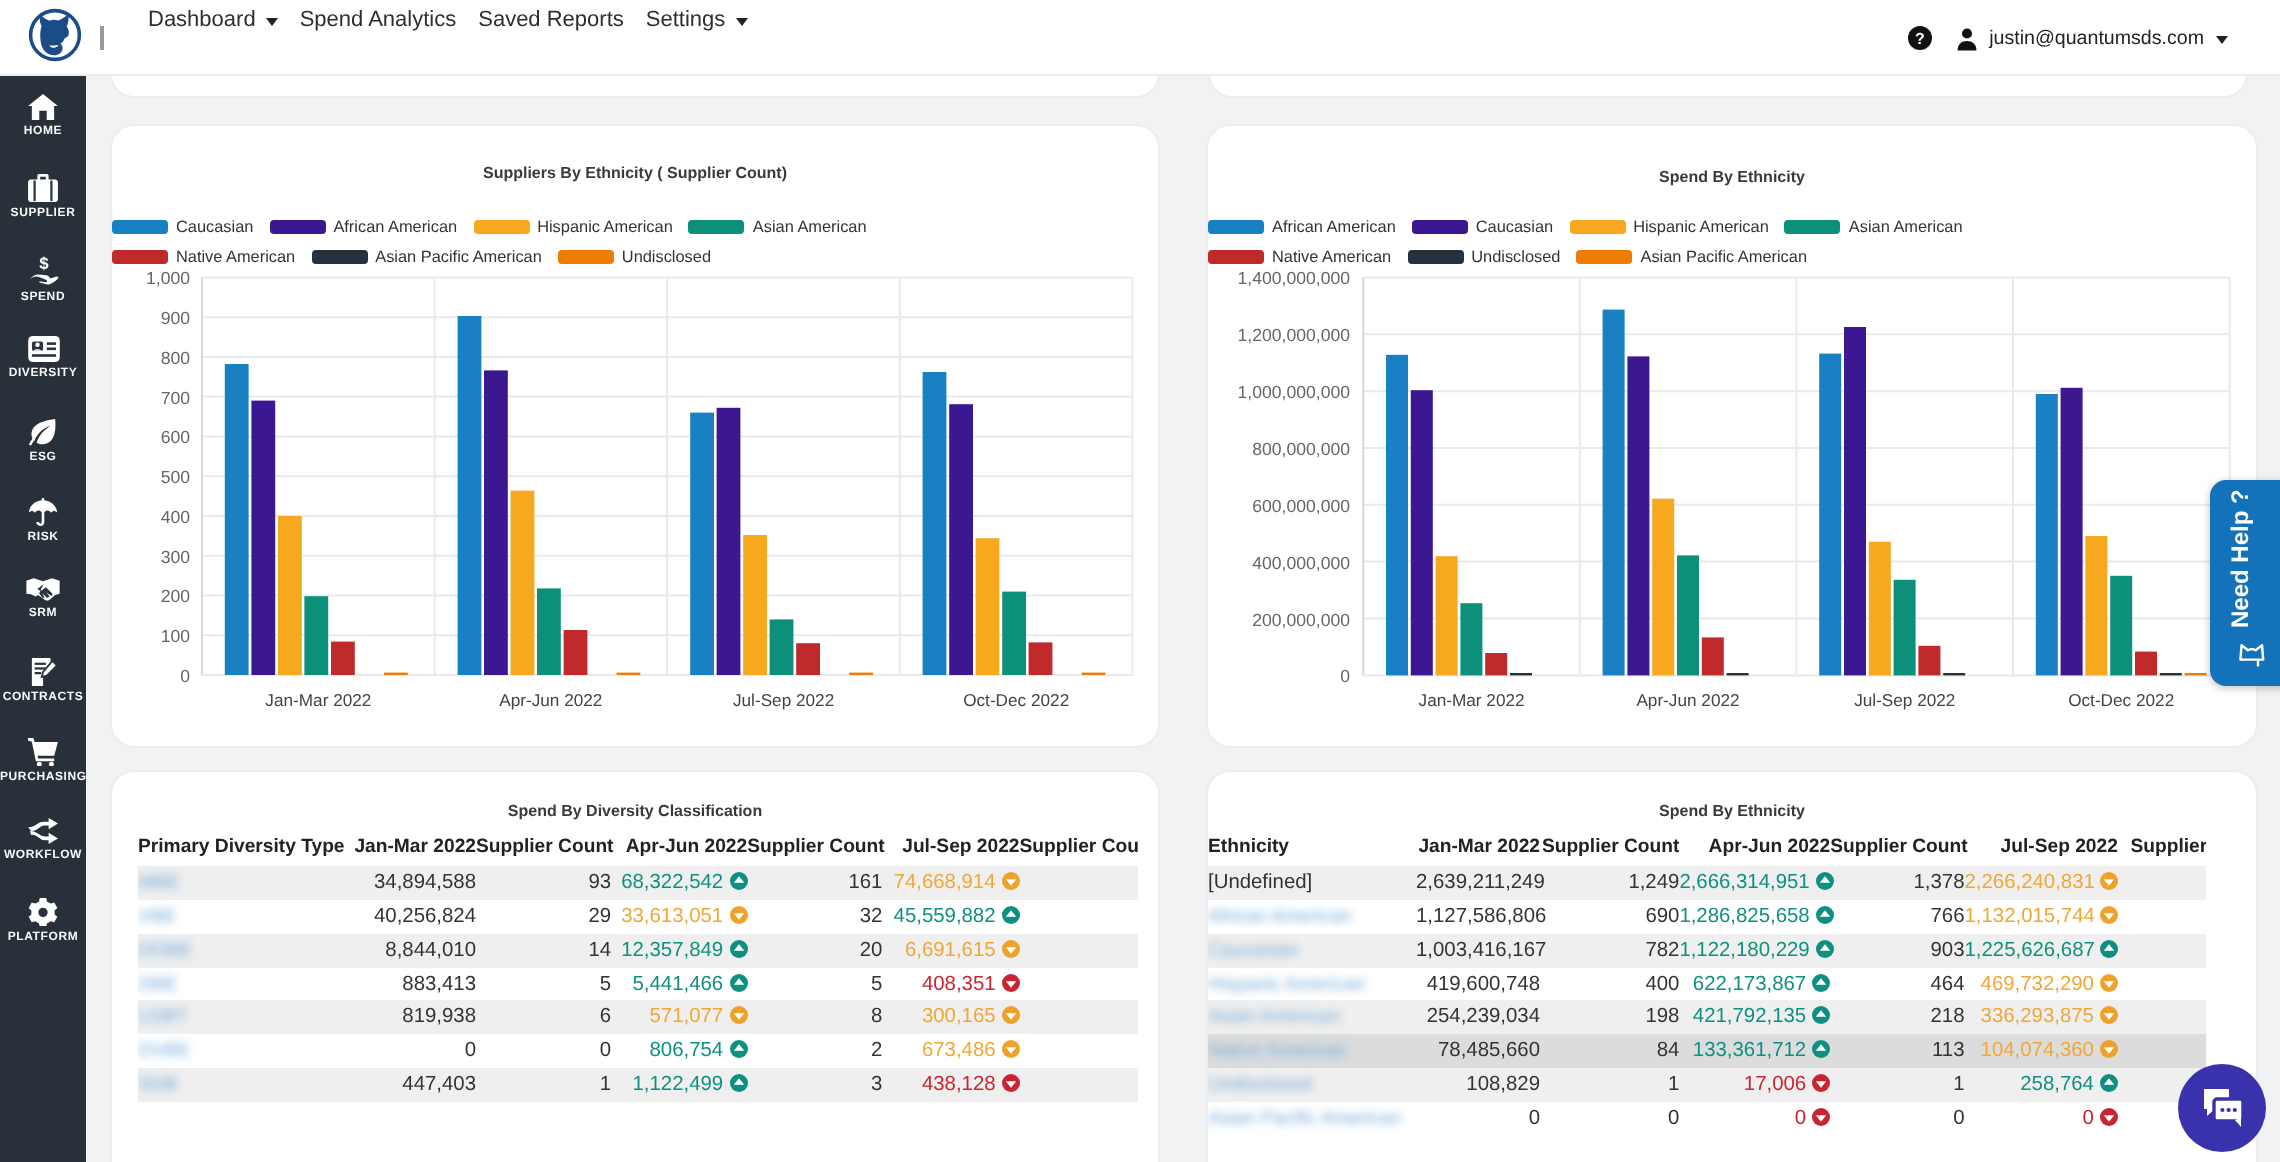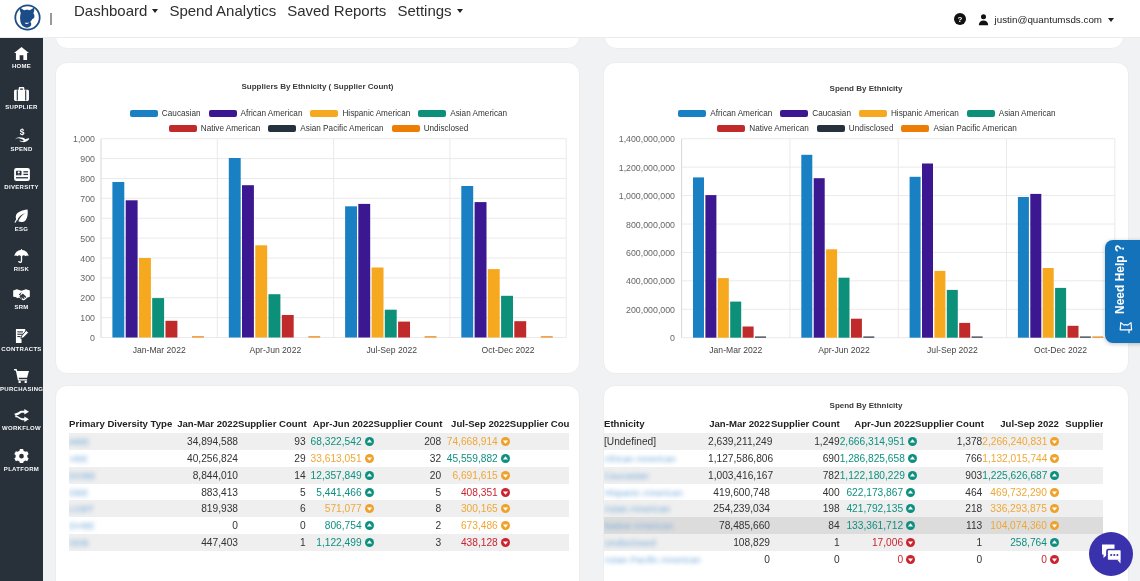--- a/index.html
+++ b/index.html
@@ -1,31 +1,31 @@
 <!DOCTYPE html>
 <html><head>
 <meta charset="utf-8">
 <style>
 *{margin:0;padding:0;box-sizing:border-box}
 html,body{width:1140px;height:581px;overflow:hidden}
 body{position:relative;font-family:"Liberation Sans",sans-serif;background:#f1f2f3}
 .header{position:absolute;left:0;top:0;width:1140px;height:38px;background:#fff;z-index:20;border-bottom:1px solid #ececec}
 .logo{position:absolute;left:14px;top:4px}
 .hsep{position:absolute;left:50px;top:13px;width:1.5px;height:12px;background:#999}
-.nav{position:absolute;left:74px;top:0;height:20px;display:flex;align-items:center;gap:11px;font-size:15px;color:#2e2e2e}
+.nav{position:absolute;left:74px;top:0;height:20px;display:flex;align-items:center;gap:11px;font-size:11px;color:#2e2e2e}
 .nav .item{display:flex;align-items:center;gap:5px;white-space:nowrap}
 .caret{width:0;height:0;border-left:3.5px solid transparent;border-right:3.5px solid transparent;border-top:4px solid #222;margin-top:1px}
 .hright{position:absolute;right:26px;top:0;height:38px;display:flex;align-items:center;font-size:9.8px;color:#222}
 .sidebar{position:absolute;left:0;top:38px;width:43px;height:543px;background:#283139;z-index:15}
 .sitem{position:absolute;left:0;width:43px;text-align:center;color:#fff}
 .sitem svg{display:block;margin:0 auto}
 .slabel{font-size:6px;font-weight:bold;letter-spacing:.3px;margin-top:2.5px;color:#fafafa}
 .card{position:absolute;background:#fff;border-radius:12px;border:1px solid #ededee;overflow:hidden}
 .ctitle{text-align:center;font-size:8px;font-weight:bold;color:#3a3a3a}
-.legend{display:flex;justify-content:center;align-items:center;gap:8px;margin-top:4.5px}
+.legend{display:flex;align-items:center;gap:8px;margin-top:4.5px}
 .legend + .legend{margin-top:6px}
 .litem{display:flex;align-items:center;gap:4px;font-size:8.2px;color:#333}
 .sw{width:28px;height:7px;border-radius:2px}
 .tbl{border-collapse:collapse;table-layout:fixed;font-size:10.2px;color:#333;white-space:nowrap}
 .tbl th{font-weight:bold;color:#222;text-align:right;font-size:9.6px;padding:0 0 2px 0}
 .tbl th:first-child{text-align:left}
 .tbl td{text-align:right;padding:0}
 .tbl td:first-child{text-align:left}
 .tbl tr{height:16.9px}
 .tbl tr.hdr{height:15.9px}
@@ -336,20 +336,21 @@
 <text x="72" y="108.6" text-anchor="end" font-size="8.8" fill="#666">1,200,000,000</text>
 <text x="72" y="80.2" text-anchor="end" font-size="8.8" fill="#666">1,400,000,000</text>
 <text x="132.8" y="291" text-anchor="middle" font-size="8.6" fill="#444">Jan-Mar 2022</text>
 <text x="241.0" y="291" text-anchor="middle" font-size="8.6" fill="#444">Apr-Jun 2022</text>
 <text x="349.4" y="291" text-anchor="middle" font-size="8.6" fill="#444">Jul-Sep 2022</text>
 <text x="457.6" y="291" text-anchor="middle" font-size="8.6" fill="#444">Oct-Dec 2022</text>
 </svg></div>
 </div>
 
 <div class="card" style="left:55px;top:385px;width:525px;height:240px;border-radius:12px 12px 0 0">
+  <div class="ctitle" style="margin-top:14.5px">Spend By Diversity Classification</div>
   <div style="position:absolute;left:13px;top:31px;width:500px;overflow:hidden">
       <table class="tbl" style="width:508.8px">
         <colgroup>
           <col style="width:104px">
           <col style="width:65px">
           <col style="width:67.6px">
           <col style="width:68px">
           <col style="width:67.6px">
           <col style="width:68.6px">
           <col style="width:68px">
@@ -365,21 +366,21 @@
             <th>Supplier Count</th>
           </tr>
           <tr class="odd">
             <td><span class="blur">MBE</span></td>
             <td>34,894,588</td>
             <td>93</td>
             <td><span class="tealtx">68,322,542</span><svg class="ticon" width="9" height="9" viewBox="0 0 10 10">
                 <circle cx="5" cy="5" r="5" fill="#0d9080"></circle>
                 <path d="M5 2.4 L7.9 6 L2.1 6 Z" fill="#fff"></path>
               </svg></td>
-            <td>208</td>
+            <td>161</td>
             <td><span class="orangetx">74,668,914</span><svg class="ticon" width="9" height="9" viewBox="0 0 10 10">
                 <circle cx="5" cy="5" r="5" fill="#efa22a"></circle>
                 <path d="M5 7.6 L7.9 4 L2.1 4 Z" fill="#fff"></path>
               </svg></td>
             <td>8</td>
           </tr>
           <tr>
             <td><span class="blur">VBE</span></td>
             <td>40,256,824</td>
             <td>29</td>

